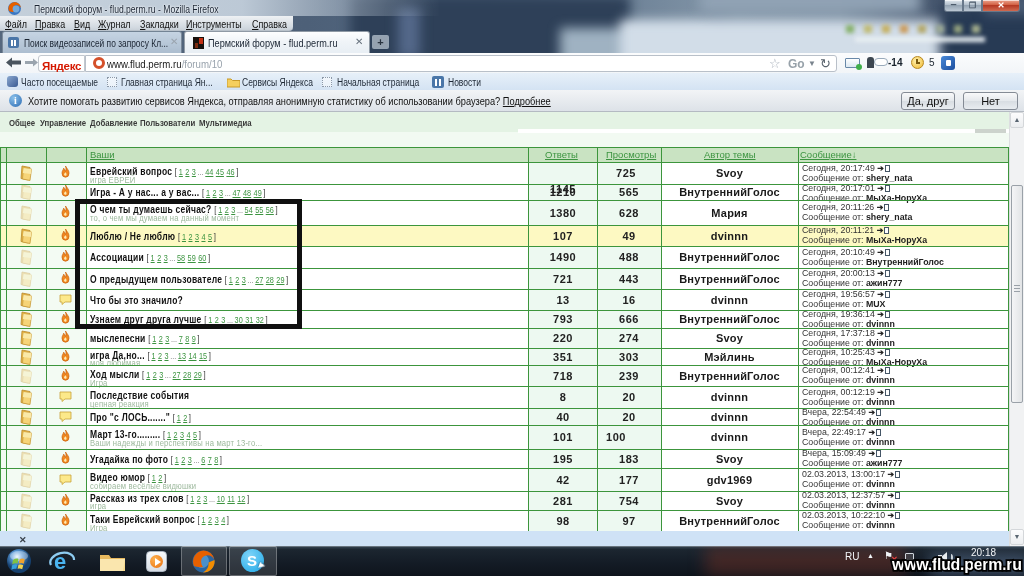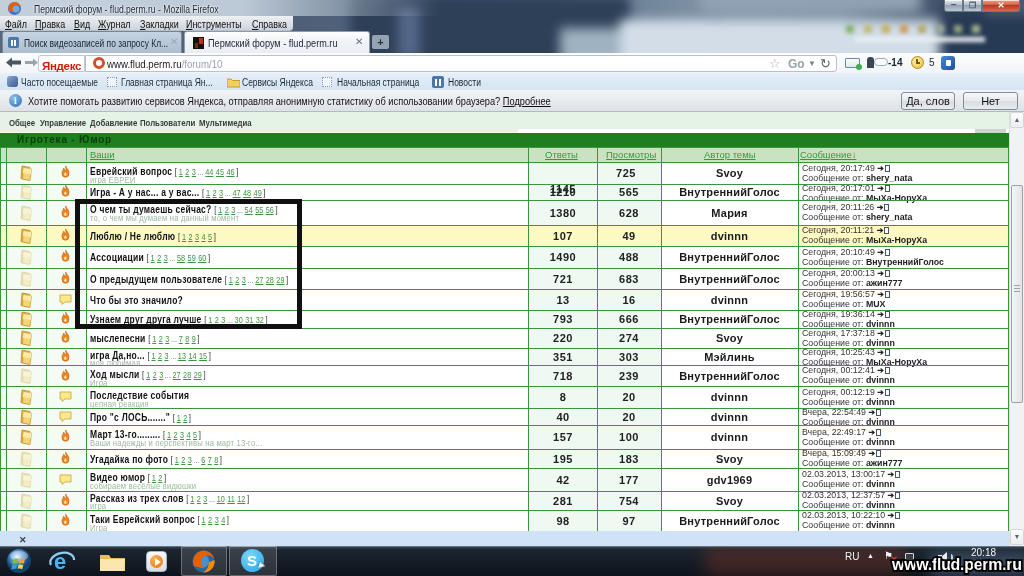--- a/index.html
+++ b/index.html
@@ -183,33 +183,32 @@
 <div class="bm" style="left:337px">Начальная страница</div>
 <div class="abs" style="left:432px;top:76px;width:12px;height:12px;background:#4a76a8;border-radius:2px"></div>
 <div class="abs" style="left:434.5px;top:78.5px;width:2.5px;height:7px;background:#fff"></div>
 <div class="abs" style="left:438.5px;top:78.5px;width:2.5px;height:7px;background:#fff"></div>
 <div class="bm" style="left:448px">Новости</div>
 
 <div id="notif" class="abs">
  <div class="abs" style="left:9px;top:4px;width:13px;height:13px;border-radius:50%;background:radial-gradient(circle at 35% 30%,#8ac0ea,#2a6ab2);color:#fff;font-size:10px;font-weight:bold;text-align:center;line-height:13px;font-family:'Liberation Serif',serif">i</div>
  <div class="txt">Хотите помогать развитию сервисов Яндекса, отправляя анонимную статистику об использовании браузера? <u>Подробнее</u></div>
 </div>
-<div class="nbtn" style="left:901px;width:54px">Да, слов</div>
+<div class="nbtn" style="left:901px;width:54px">Да, друг</div>
 <div class="nbtn" style="left:963px;width:55px">Нет</div>
 
 <div id="page" class="abs">
  <div id="fmenu"></div>
  <div class="fm" style="left:9px">Общее</div>
  <div class="fm" style="left:40px">Управление</div>
  <div class="fm" style="left:90px">Добавление</div>
  <div class="fm" style="left:140px">Пользователи</div>
  <div class="fm" style="left:199px">Мультимедиа</div>
  <div id="hstrip"></div>
       <div id="hthumb"></div>
- <div id="band">Игротека - Юмор</div>
  <div id="thead"></div>
  <div class="hl" style="left:90px;top:37px">Ваши</div>
  <div class="hl" style="left:545px;top:37px">Ответы</div>
  <div class="hl" style="left:606px;top:37px">Просмотры</div>
  <div class="hl" style="left:704px;top:37px">Автор темы</div>
  <div class="hl" style="left:800px;top:37px">Сообщение↓</div>
 
  <div class="colbg" style="left:6px;top:50px;width:80px;height:369px;background:#f3fbf3"></div>
  <div class="colbg" style="left:86px;top:50px;width:442px;height:369px;background:#fff"></div>
  <div class="colbg" style="left:528px;top:50px;width:133px;height:369px;background:#edf9f1"></div>
@@ -292,21 +291,21 @@
           <path d="M4 1 L12 2.5 L10.5 15 L3 13.5z" fill="#e8b84a" stroke="#b8872a" stroke-width=".8"></path>
           <path d="M5.5 3 L13.5 4 L12 15.5 L4.5 14z" fill="#f6d478" stroke="#c89a3a" stroke-width=".8"></path>
           <path d="M5.5 3 L13.5 4 L12.8 9 L4.9 8z" fill="#fae9a8"></path>
         </svg>
         <svg class="icn" style="left:61px;top:160px" width="9" height="12">
           <path d="M4.5 0 C5.8 2.7 8 4 8 7.2 A3.5 4 0 0 1 1 7.2 C1 5 2.2 4 2.7 2.2 C3.4 3.6 4.3 4 4.5 5.4 C5.4 4 5 1.8 4.5 0z" fill="#f08820" stroke="#c85e0c" stroke-width=".7"></path>
           <path d="M4.5 6.3 C5.4 7.4 5.8 8.1 5.4 9.4 A1.6 1.6 0 0 1 3 8.5 C3.2 7.5 4.1 7 4.5 6.3z" fill="#ffe9b0"></path>
         </svg>
         <div class="tt" style="top:161px">О предыдущем пользователе <span class="br">[</span><span class="pg"> <u>1</u> <u>2</u> <u>3</u> <span style="color:#888">...</span> <u>27</u> <u>28</u> <u>29</u> </span><span class="br">]</span></div>
         <div class="num" style="left:533px;top:161px">721</div>
-        <div class="num" style="left:599px;top:161px">683</div>
+        <div class="num" style="left:599px;top:161px">443</div>
         <div class="auth" style="top:161px">ВнутреннийГолос</div>
         <div class="upd" style="top:157px">Сегодня, 20:00:13 <span class="arr">➔</span><span class="pico"></span><br>Сообщение от: <b>ажин777</b></div>
         <svg class="icn" style="left:18px;top:180px" width="17" height="16" opacity="1">
           <path d="M4 1 L12 2.5 L10.5 15 L3 13.5z" fill="#e8b84a" stroke="#b8872a" stroke-width=".8"></path>
           <path d="M5.5 3 L13.5 4 L12 15.5 L4.5 14z" fill="#f6d478" stroke="#c89a3a" stroke-width=".8"></path>
           <path d="M5.5 3 L13.5 4 L12.8 9 L4.9 8z" fill="#fae9a8"></path>
         </svg>
         <svg class="icn" style="left:59px;top:182px" width="13" height="11">
           <path d="M1 1 h11 v7 h-6 l-3 2.5 v-2.5 h-2z" fill="#fce98a" stroke="#c8a23a" stroke-width=".8"></path>
         </svg>
@@ -404,22 +403,22 @@
           <path d="M4 1 L12 2.5 L10.5 15 L3 13.5z" fill="#e8b84a" stroke="#b8872a" stroke-width=".8"></path>
           <path d="M5.5 3 L13.5 4 L12 15.5 L4.5 14z" fill="#f6d478" stroke="#c89a3a" stroke-width=".8"></path>
           <path d="M5.5 3 L13.5 4 L12.8 9 L4.9 8z" fill="#fae9a8"></path>
         </svg>
         <svg class="icn" style="left:61px;top:318px" width="9" height="12">
           <path d="M4.5 0 C5.8 2.7 8 4 8 7.2 A3.5 4 0 0 1 1 7.2 C1 5 2.2 4 2.7 2.2 C3.4 3.6 4.3 4 4.5 5.4 C5.4 4 5 1.8 4.5 0z" fill="#f08820" stroke="#c85e0c" stroke-width=".7"></path>
           <path d="M4.5 6.3 C5.4 7.4 5.8 8.1 5.4 9.4 A1.6 1.6 0 0 1 3 8.5 C3.2 7.5 4.1 7 4.5 6.3z" fill="#ffe9b0"></path>
         </svg>
         <div class="tt" style="top:316px">Март 13-го......... <span class="br">[</span><span class="pg"> <u>1</u> <u>2</u> <u>3</u> <u>4</u> <u>5</u> </span><span class="br">]</span></div>
         <div class="sub" style="top:326px">Ваши надежды и перспективы на март 13-го...</div>
-        <div class="num" style="left:533px;top:319px">157</div>
-        <div class="num" style="left:599px;top:319px">100</div>
+        <div class="num" style="left:533px;top:319px">101</div>
+        <div class="num" style="left:586px;top:319px">100</div>
         <div class="auth" style="top:319px">dvinnn</div>
         <div class="upd" style="top:316px">Вчера, 22:49:17 <span class="arr">➔</span><span class="pico"></span><br>Сообщение от: <b>dvinnn</b></div>
         <svg class="icn" style="left:18px;top:339px" width="17" height="16" opacity="0.38">
           <path d="M4 1 L12 2.5 L10.5 15 L3 13.5z" fill="#e8b84a" stroke="#b8872a" stroke-width=".8"></path>
           <path d="M5.5 3 L13.5 4 L12 15.5 L4.5 14z" fill="#f6d478" stroke="#c89a3a" stroke-width=".8"></path>
           <path d="M5.5 3 L13.5 4 L12.8 9 L4.9 8z" fill="#fae9a8"></path>
         </svg>
         <svg class="icn" style="left:61px;top:340px" width="9" height="12">
           <path d="M4.5 0 C5.8 2.7 8 4 8 7.2 A3.5 4 0 0 1 1 7.2 C1 5 2.2 4 2.7 2.2 C3.4 3.6 4.3 4 4.5 5.4 C5.4 4 5 1.8 4.5 0z" fill="#f08820" stroke="#c85e0c" stroke-width=".7"></path>
           <path d="M4.5 6.3 C5.4 7.4 5.8 8.1 5.4 9.4 A1.6 1.6 0 0 1 3 8.5 C3.2 7.5 4.1 7 4.5 6.3z" fill="#ffe9b0"></path>

